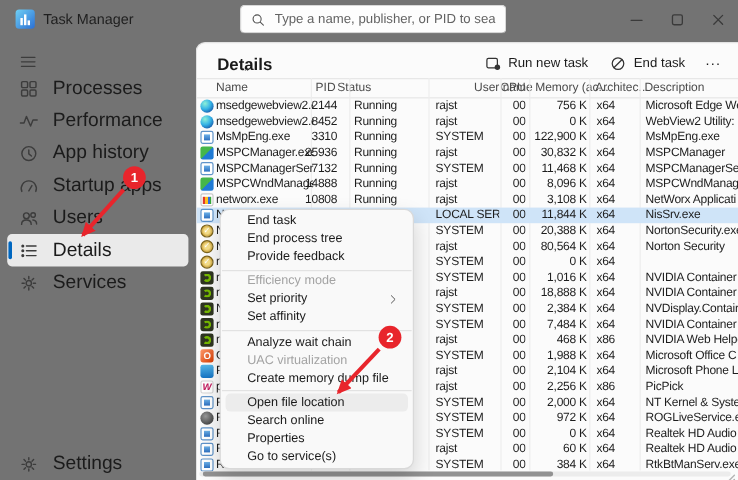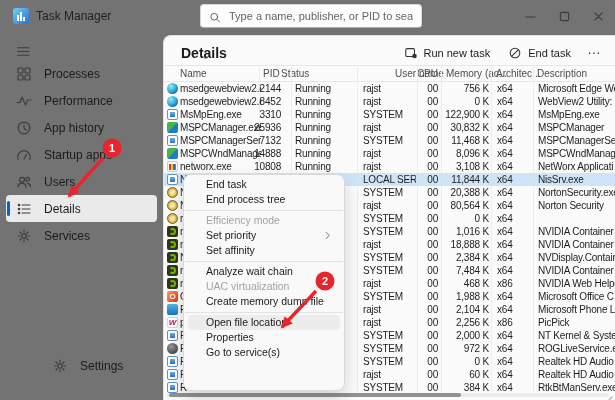--- a/index.html
+++ b/index.html
@@ -15,25 +15,25 @@
   .search{position:absolute;left:200px;top:4px;width:222px;height:24px;background:#fdfdfd;border:1px solid #d8d8d8;
     border-bottom-color:#adadad;border-radius:4px;display:flex;align-items:center;padding:0 8px;gap:8px;}
   .search .ph{font-size:11px;color:#636363;white-space:nowrap;overflow:hidden;}
   .wbtns{position:absolute;right:0;top:0;height:32px;display:flex;}
   .wbtn{width:34px;height:32px;display:flex;align-items:center;justify-content:center;color:#3a3a3a;}
 
   
   .sidebar{position:absolute;left:0;top:32px;width:163px;height:368px;}
   .hamburger{position:absolute;left:12px;top:8px;width:22px;height:22px;display:flex;align-items:center;justify-content:center;color:#3c3c3c;}
   .nav{position:absolute;left:0;top:28px;width:163px;}
-  .nav-item{position:relative;height:27px;margin:0 6px;border-radius:4px;display:flex;align-items:center;gap:12px;padding-left:10px;font-size:12px;color:#1b1b1b;}
+  .nav-item{position:relative;height:27px;margin:0 6px;border-radius:4px;display:flex;align-items:center;gap:12px;padding-left:10px;font-size:16px;color:#1b1b1b;}
   .nav-item.sel{background:#eaeaea;}
   .nav-item.sel::before{content:"";position:absolute;left:1px;top:6px;width:3px;height:15px;border-radius:2px;background:var(--accent);}
   .nav-item .nico{width:16px;height:16px;color:#3c3c3c;flex:0 0 16px;}
-  .settings-item{position:absolute;left:0;bottom:21px;width:163px;padding-left:36px;}
+  .settings-item{position:absolute;left:0;bottom:0;width:163px;}
   svg.ic{width:100%;height:100%;fill:none;stroke:currentColor;stroke-width:1.2;stroke-linecap:round;stroke-linejoin:round;}
 
   
   .card{position:absolute;left:163px;top:35px;width:452px;height:365px;background:#fbfbfb;
     border-top-left-radius:8px;border-top:1px solid #e3e3e3;border-left:1px solid #e3e3e3;}
   .page-title{position:absolute;left:17px;top:9px;font-size:14px;font-weight:700;color:#1a1a1a;}
   .toolbar{position:absolute;right:6px;top:6px;display:flex;align-items:center;}
   .tbtn{display:flex;align-items:center;gap:6px;font-size:11px;color:#1b1b1b;background:none;border:none;padding:4px 9px;border-radius:4px;}
   .tbtn .tico{width:14px;height:14px;color:#333;}
   .more{font-size:12px;letter-spacing:1px;color:#1b1b1b;padding:0 8px 6px 8px;}
@@ -521,32 +521,34 @@
     <span class="grip">
       <svg class="ic" viewBox="0 0 8 8">
           <path d="M7 1L1 7M7 4.5L4.5 7"></path>
         </svg>
     </span>
   </div>
 
   <div class="ctx" id="ctx">
       <div class="mi"><span>End task</span></div>
       <div class="mi"><span>End process tree</span></div>
+      <div class="mi"><span>Provide feedback</span></div>
       <div class="msep"></div>
       <div class="mi disabled"><span>Efficiency mode</span></div>
       <div class="mi"><span>Set priority</span><span class="sub"><svg class="ic" viewBox="0 0 16 16">
             <path d="M6 3.5L10.5 8 6 12.5"></path>
           </svg></span></div>
       <div class="mi"><span>Set affinity</span></div>
       <div class="msep"></div>
       <div class="mi"><span>Analyze wait chain</span></div>
       <div class="mi disabled"><span>UAC virtualization</span></div>
       <div class="mi"><span>Create memory dump file</span></div>
       <div class="msep"></div>
       <div class="mi hl"><span>Open file location</span></div>
+      <div class="mi"><span>Search online</span></div>
       <div class="mi"><span>Properties</span></div>
       <div class="mi"><span>Go to service(s)</span></div>
     </div>
 
   <svg class="anno" viewBox="0 0 615 400">
     <defs>
       <marker id="ah" markerUnits="userSpaceOnUse" markerWidth="13" markerHeight="11" refX="10" refY="5.5" orient="auto">
         <path d="M0,0 L12,5.5 L0,11 z" fill="#e8252c"></path>
       </marker>
     </defs>

